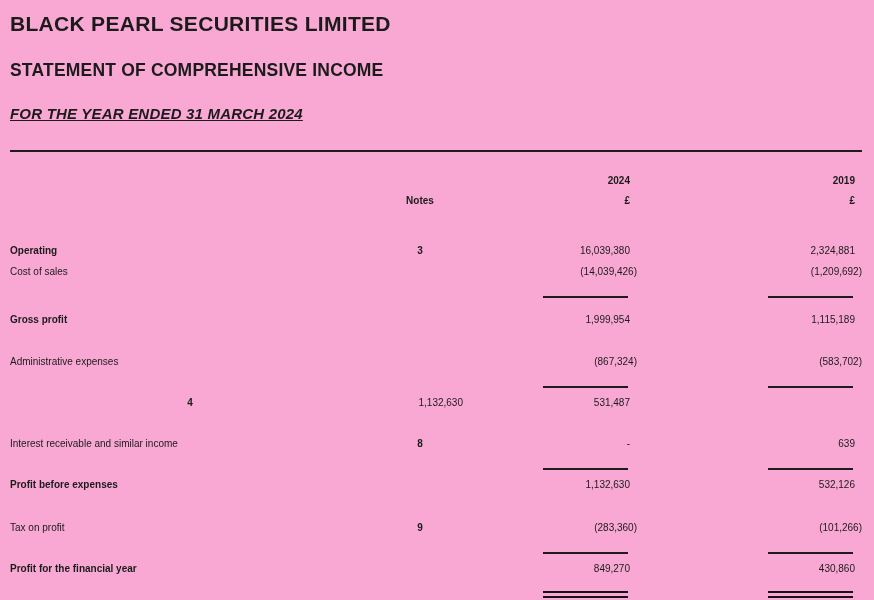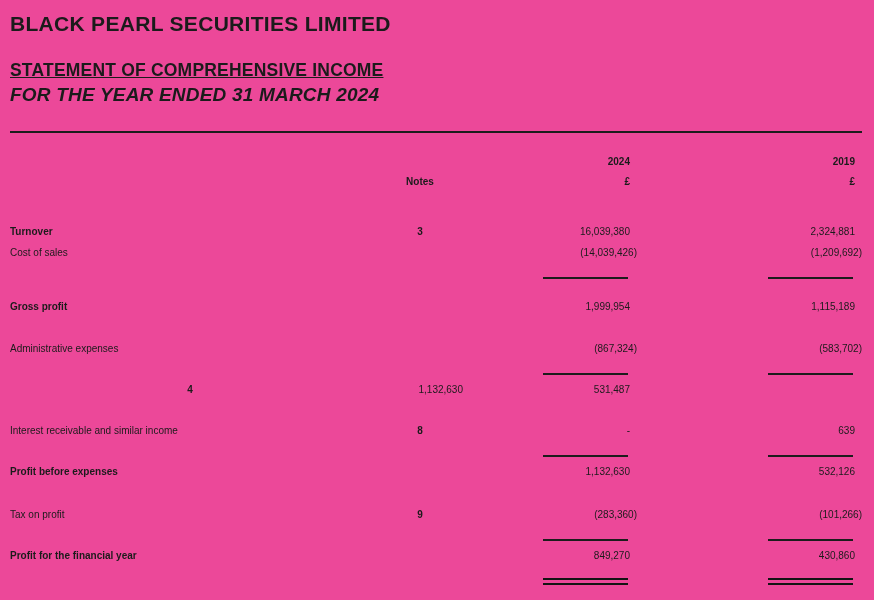--- a/index.html
+++ b/index.html
@@ -1,49 +1,49 @@
 <!DOCTYPE html>
 <html><head>
 <meta charset="utf-8">
 <style>
   html, body { margin: 0; padding: 0; background: #e8e8e8; }
   .page {
     width: 874px;
     height: 600px;
     margin: 0 auto;
-    background: #ec4899;
+    background: #f9a8d4;
     color: #1b1b1b;
     font-family: "Liberation Sans", sans-serif;
     box-sizing: border-box;
     padding: 8px 12px 0 10px;
     position: relative;
     overflow: hidden;
   }
   .company-title {
     font-size: 21px;
     font-weight: bold;
     line-height: 24px;
     letter-spacing: 0.3px;
     margin-top: 4px;
   }
   .statement-title {
     font-size: 17.5px;
     font-weight: bold;
     line-height: 20px;
     margin-top: 24px;
     letter-spacing: 0.2px;
-    text-decoration: underline;
   }
   .period-title {
-    font-size: 19px;
+    font-size: 15px;
     font-weight: bold;
     font-style: italic;
     line-height: 20px;
-    margin-top: 5px;
+    margin-top: 24px;
     letter-spacing: 0.2px;
+    text-decoration: underline;
   }
   .top-rule {
     margin-top: 26px;
     height: 2px;
     background: #1c1c1c;
   }
   .grid {
     display: grid;
     grid-template-columns: 360px 100px 167px 225px;
     font-size: 10px;
@@ -69,21 +69,21 @@
     border-top: 2.5px solid #141414;
     border-bottom: 2.5px solid #141414;
     box-sizing: border-box;
     margin-left: auto;
     margin-right: 9px;
   }
   
   .r-turnover       { margin-top: 30px; }
   .r-costofsales    { margin-top: 1px; }
   .rule-1           { margin-top: 14px; }
-  .r-grossprofit    { margin-top: 18px; }
+  .r-grossprofit    { margin-top: 12px; }
   .r-adminexp       { margin-top: 22px; }
   .rule-2           { margin-top: 14px; }
   .r-operating      { margin-top: 5px; }
   .r-interest       { margin-top: 21px; }
   .rule-3           { margin-top: 14px; }
   .r-pbt            { margin-top: 5px; }
   .r-tax            { margin-top: 23px; }
   .rule-4           { margin-top: 14px; }
   .r-profityear     { margin-top: 5px; }
   .rule-final       { margin-top: 12px; }
@@ -106,21 +106,21 @@
     <div class="c num pos">2019</div>
   </div>
   <div class="grid hdr">
     <div class="c"></div>
     <div class="c note">Notes</div>
     <div class="c num pos">£</div>
     <div class="c num pos">£</div>
   </div>
 
   <div class="grid r-turnover">
-    <div class="c bold">Turnover</div>
+    <div class="c bold">Operating</div>
     <div class="c note bold">3</div>
     <div class="c num pos">16,039,380</div>
     <div class="c num pos">2,324,881</div>
   </div>
 
   <div class="grid r-costofsales">
     <div class="c">Cost of sales</div>
     <div class="c note"></div>
     <div class="c num">(14,039,426)</div>
     <div class="c num">(1,209,692)</div>

